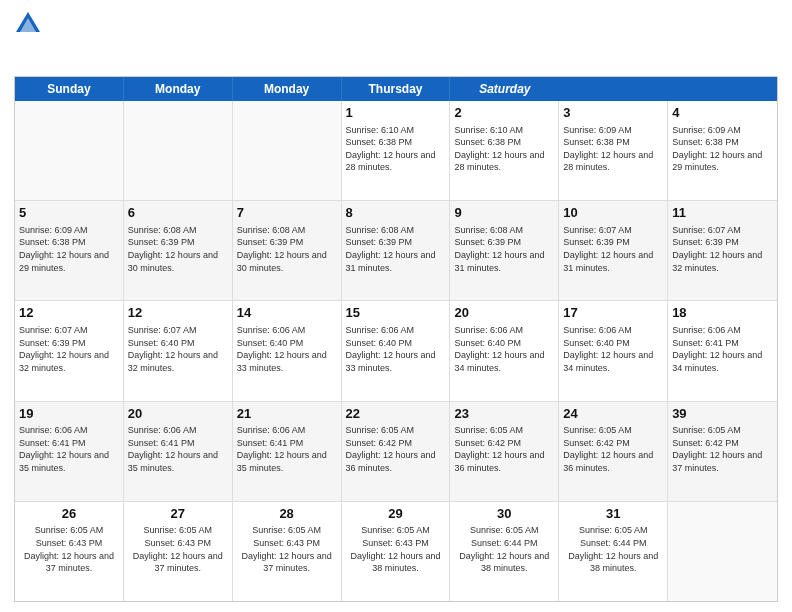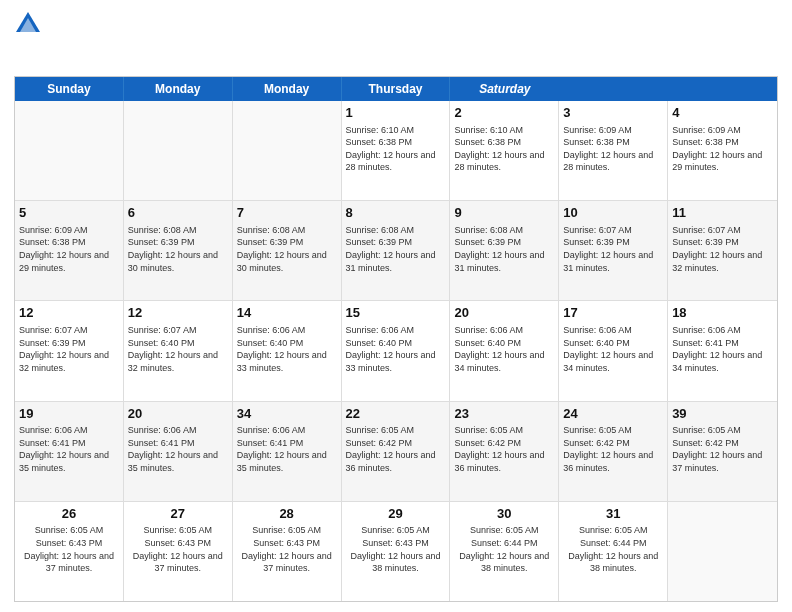--- a/index.html
+++ b/index.html
@@ -222,21 +222,21 @@
         <div class="cal-row">
           <div class="cal-cell alt-bg">
             <div class="day-num">19</div>
             <div class="sun-info">Sunrise: 6:06 AM<br>Sunset: 6:41 PM<br>Daylight: 12 hours and 35 minutes.</div>
           </div>
           <div class="cal-cell alt-bg">
             <div class="day-num">20</div>
             <div class="sun-info">Sunrise: 6:06 AM<br>Sunset: 6:41 PM<br>Daylight: 12 hours and 35 minutes.</div>
           </div>
           <div class="cal-cell alt-bg">
-            <div class="day-num">34</div>
+            <div class="day-num">21</div>
             <div class="sun-info">Sunrise: 6:06 AM<br>Sunset: 6:41 PM<br>Daylight: 12 hours and 35 minutes.</div>
           </div>
           <div class="cal-cell alt-bg">
             <div class="day-num">22</div>
             <div class="sun-info">Sunrise: 6:05 AM<br>Sunset: 6:42 PM<br>Daylight: 12 hours and 36 minutes.</div>
           </div>
           <div class="cal-cell alt-bg">
             <div class="day-num">23</div>
             <div class="sun-info">Sunrise: 6:05 AM<br>Sunset: 6:42 PM<br>Daylight: 12 hours and 36 minutes.</div>
           </div>

